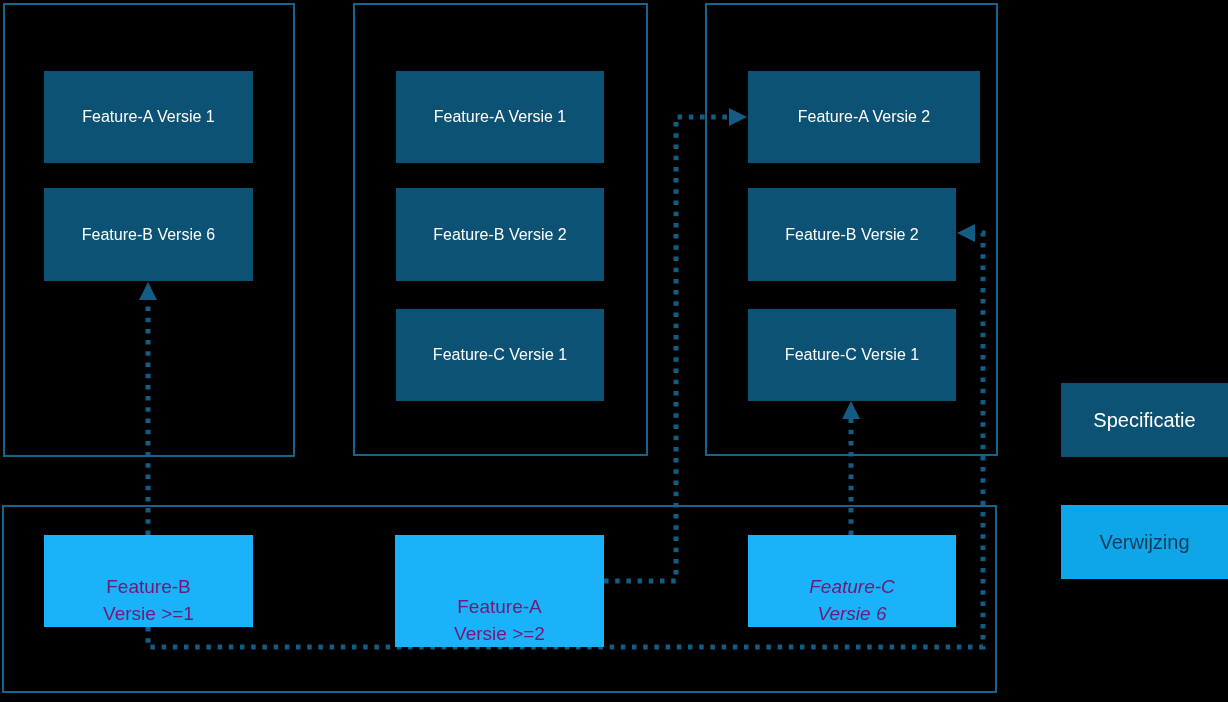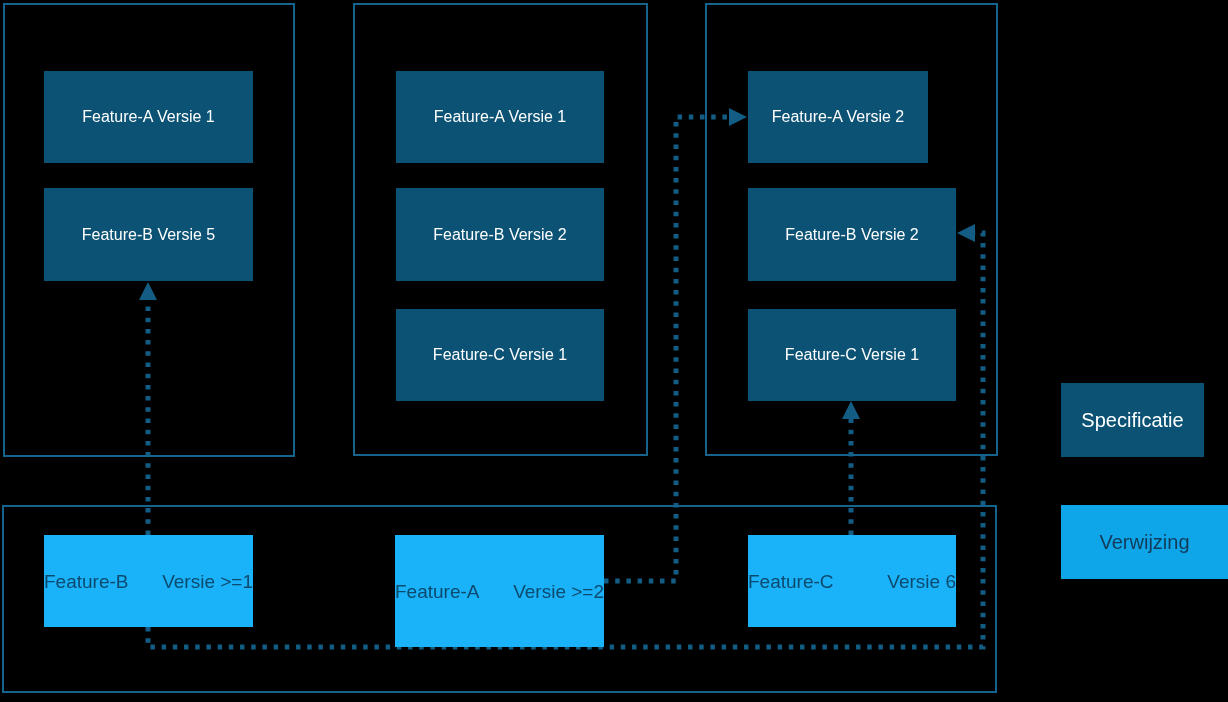--- a/index.html
+++ b/index.html
@@ -28,27 +28,27 @@
     font-size: 16px;
     display: flex;
     align-items: center;
     justify-content: center;
     text-align: center;
     box-sizing: border-box;
   }
   .ref-box {
     position: absolute;
     background: #1ab2f8;
-    color: #0c4a6e;
+    color: #701a75;
     font-size: 19px;
     line-height: 27px;
     display: flex;
-    flex-direction: row;
+    flex-direction: column;
     align-items: center;
-    justify-content: space-between;
+    justify-content: flex-end;
     text-align: center;
     box-sizing: border-box;
   }
   .legend-box {
     position: absolute;
     font-size: 20px;
     display: flex;
     align-items: center;
     justify-content: center;
     text-align: center;
@@ -89,45 +89,45 @@
 
     <path d="M 604 581 L 676 581 L 676 117 L 730 117"></path>
     <polygon points="747,117 729,108 729,126"></polygon>
 
     <path d="M 851 535 L 851 418"></path>
     <polygon points="851,401 842,419 860,419"></polygon>
   </svg>
 
   <div class="container" style="left:3px; top:3px; width:292px; height:454px;"></div>
   <div class="spec-box" style="left:44px; top:71px; width:209px; height:92px;">Feature-A Versie 1</div>
-  <div class="spec-box" style="left:44px; top:188px; width:209px; height:93px;">Feature-B Versie 5</div>
+  <div class="spec-box" style="left:44px; top:188px; width:209px; height:93px;">Feature-B Versie 6</div>
 
   <div class="container" style="left:353px; top:3px; width:295px; height:453px;"></div>
   <div class="spec-box" style="left:396px; top:71px; width:208px; height:92px;">Feature-A Versie 1</div>
   <div class="spec-box" style="left:396px; top:188px; width:208px; height:93px;">Feature-B Versie 2</div>
   <div class="spec-box" style="left:396px; top:309px; width:208px; height:92px;">Feature-C Versie 1</div>
 
   <div class="container" style="left:705px; top:3px; width:293px; height:453px;"></div>
-  <div class="spec-box" style="left:748px; top:71px; width:180px; height:92px;">Feature-A Versie 2</div>
+  <div class="spec-box" style="left:748px; top:71px; width:232px; height:92px;">Feature-A Versie 2</div>
   <div class="spec-box" style="left:748px; top:188px; width:208px; height:93px;">Feature-B Versie 2</div>
   <div class="spec-box" style="left:748px; top:309px; width:208px; height:92px;">Feature-C Versie 1</div>
 
   <div class="container" style="left:2px; top:505px; width:995px; height:188px;"></div>
 
   <div class="ref-box" style="left:44px; top:535px; width:209px; height:92px;">
     <span>Feature-B</span>
     <span>Versie &gt;=1</span>
   </div>
 
   <div class="ref-box" style="left:395px; top:535px; width:209px; height:112px;">
     <span>Feature-A</span>
     <span>Versie &gt;=2</span>
   </div>
 
-  <div class="ref-box" style="left:748px; top:535px; width:208px; height:92px;">
+  <div class="ref-box" style="left:748px; top:535px; width:208px; height:92px;font-style:italic;">
     <span>Feature-C</span>
     <span>Versie 6</span>
   </div>
 
-  <div class="legend-box legend-spec" style="left:1061px; top:383px; width:143px; height:74px;">Specificatie</div>
+  <div class="legend-box legend-spec" style="left:1061px; top:383px; width:167px; height:74px;">Specificatie</div>
   <div class="legend-box legend-ref" style="left:1061px; top:505px; width:167px; height:74px;">Verwijzing</div>
 
 </div>
 
 </body></html>

